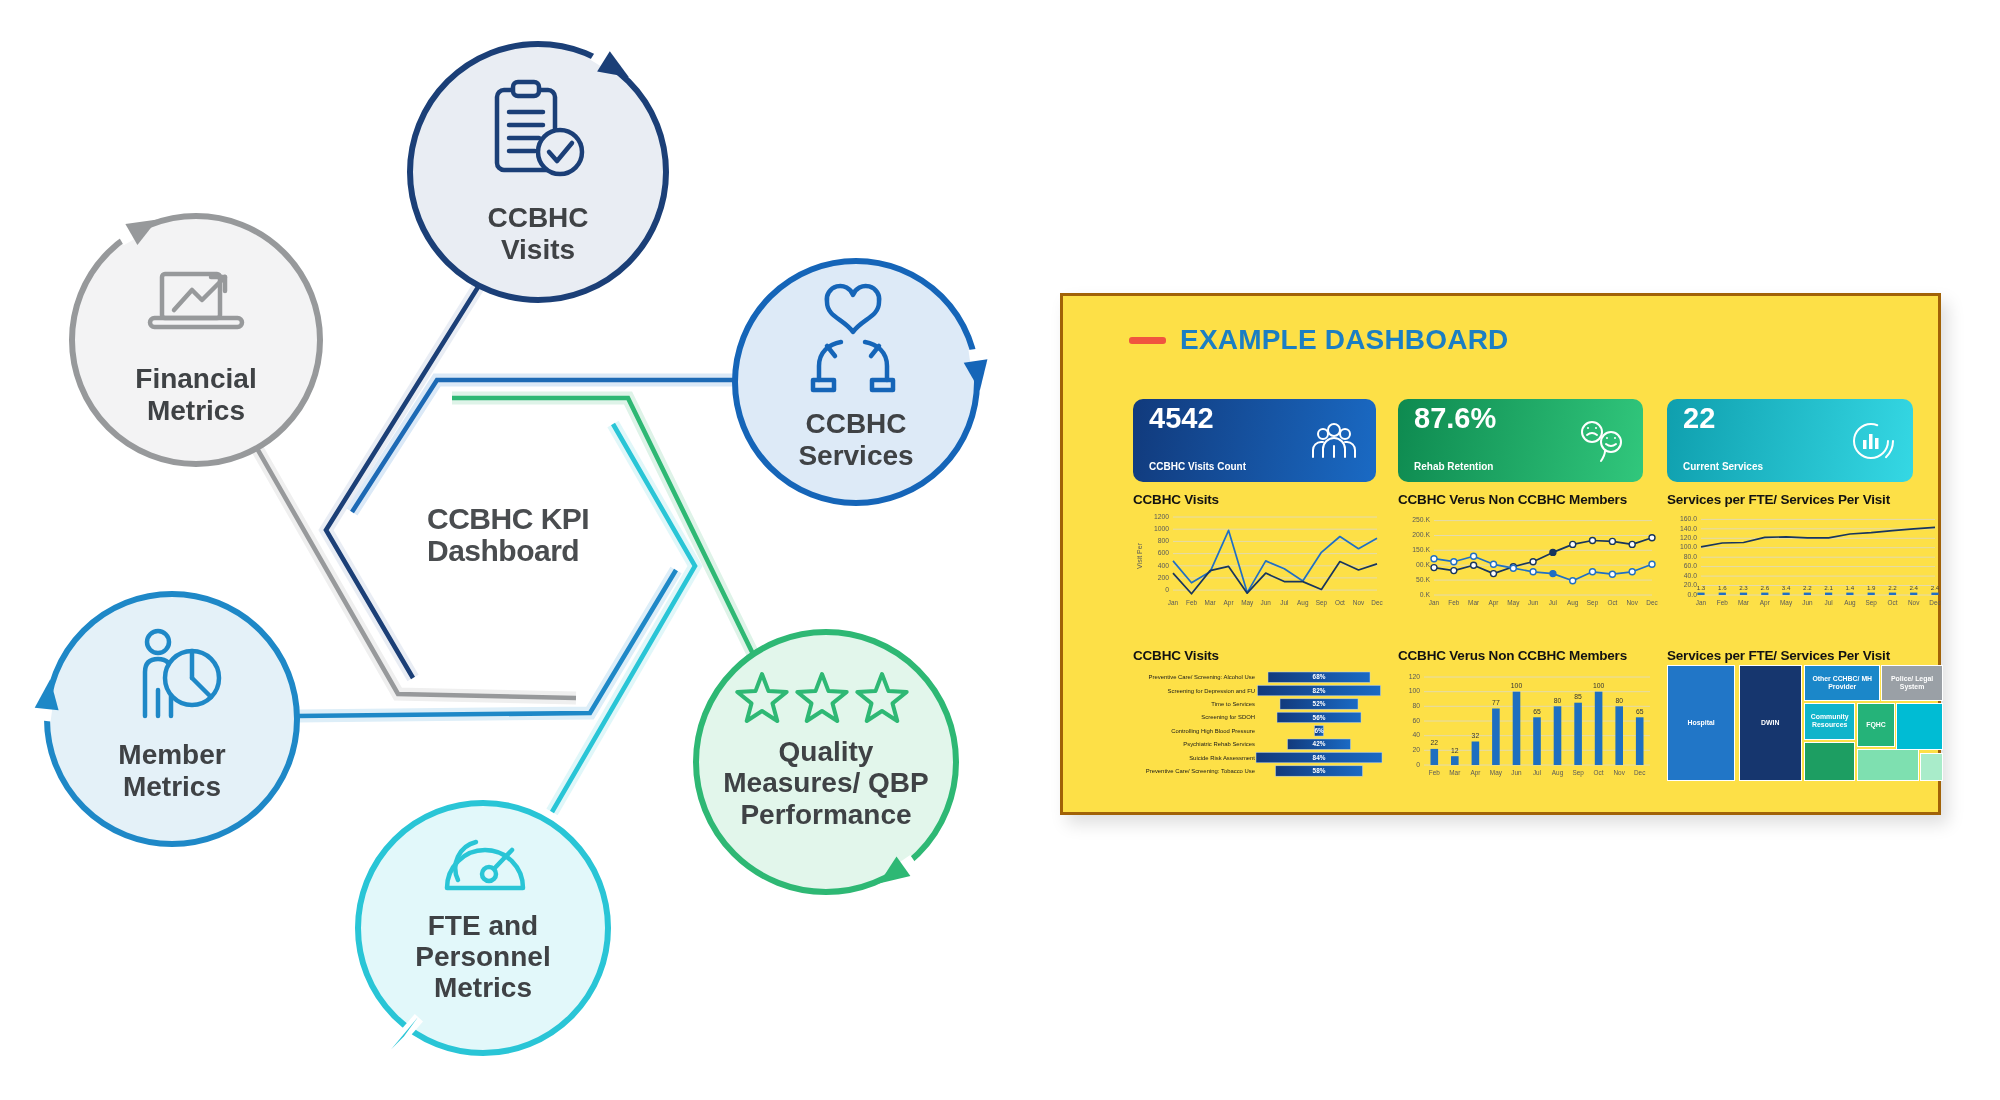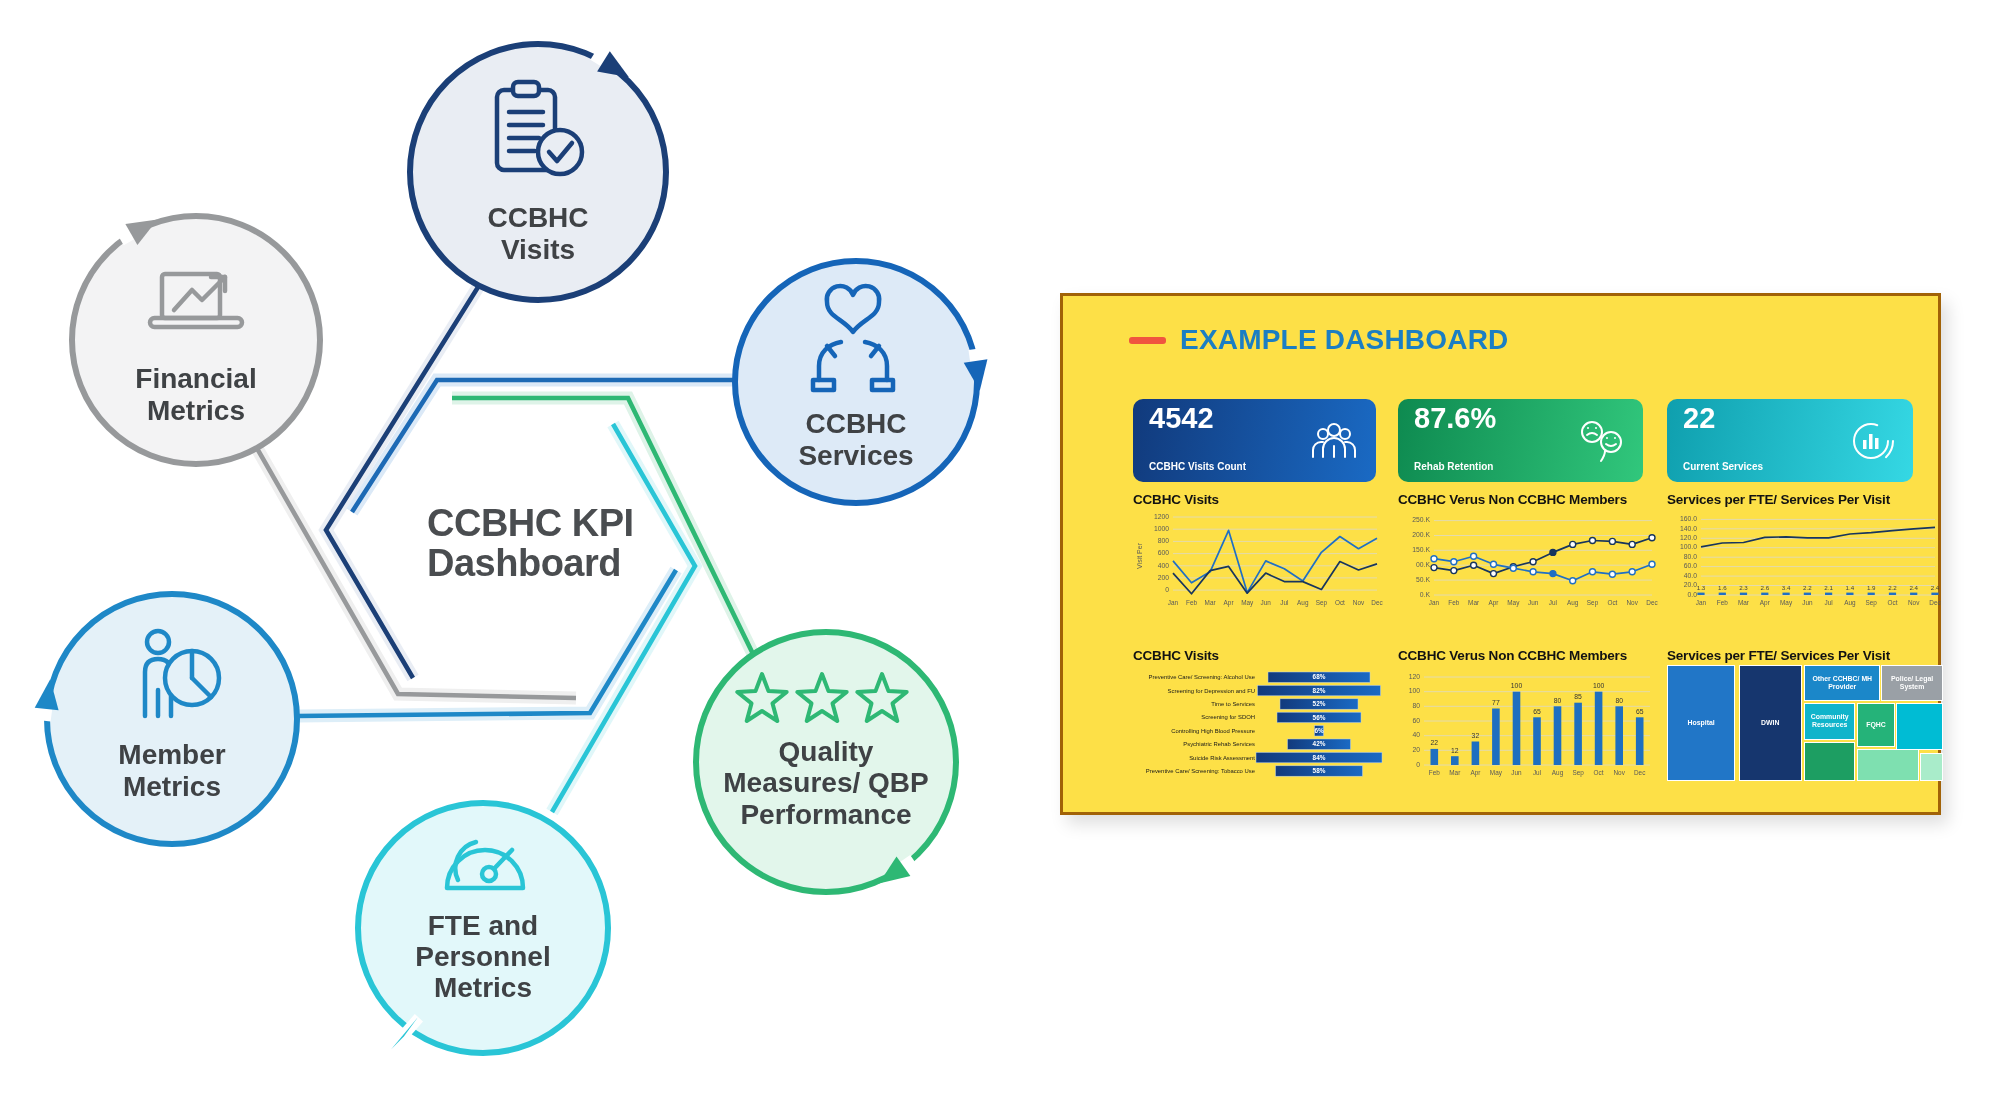--- a/index.html
+++ b/index.html
@@ -3,21 +3,21 @@
 <meta charset="utf-8">
 <style>
   html,body{margin:0;padding:0;background:#ffffff;}
   body{width:2000px;height:1100px;position:relative;overflow:hidden;
        font-family:"Liberation Sans", sans-serif;}
   .stage{position:absolute;left:0;top:0;width:2000px;height:1100px;padding-left:24px;}
 
   
   .diagram{position:absolute;left:0;top:0;width:1060px;height:1100px;}
   .diagram svg{position:absolute;left:0;top:0;}
-  .center-title{position:absolute;left:427px;top:503px;font-size:38px;font-weight:700;
+  .center-title{position:absolute;left:427px;top:503px;font-size:30px;font-weight:700;
                 color:#4a4d50;line-height:1.06;letter-spacing:-0.5px;}
 
   
   .panel{position:absolute;left:1060px;top:293px;width:875px;height:516px;
          background:#fde047;border:3px solid #a16207;
          box-shadow:7px 9px 16px rgba(0,0,0,0.13);}
   .panel-title-row{position:absolute;left:66px;top:28px;display:flex;align-items:center;gap:14px;}
   .panel-title-row .dash{width:37px;height:7px;border-radius:3px;}
   .panel-title-row h1{margin:0;font-size:28px;font-weight:700;letter-spacing:0.2px;}
 

